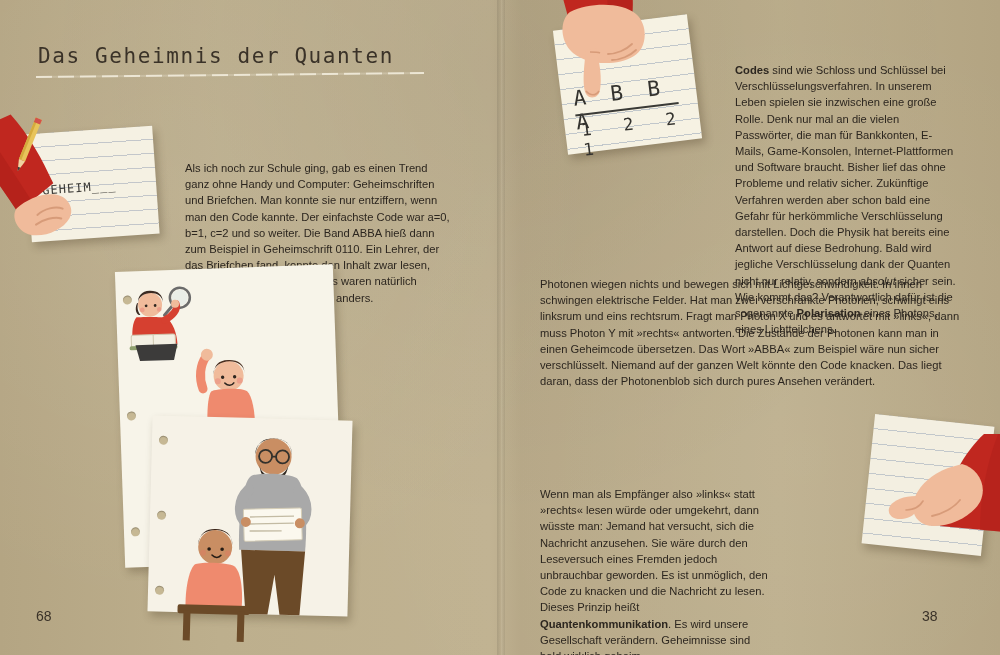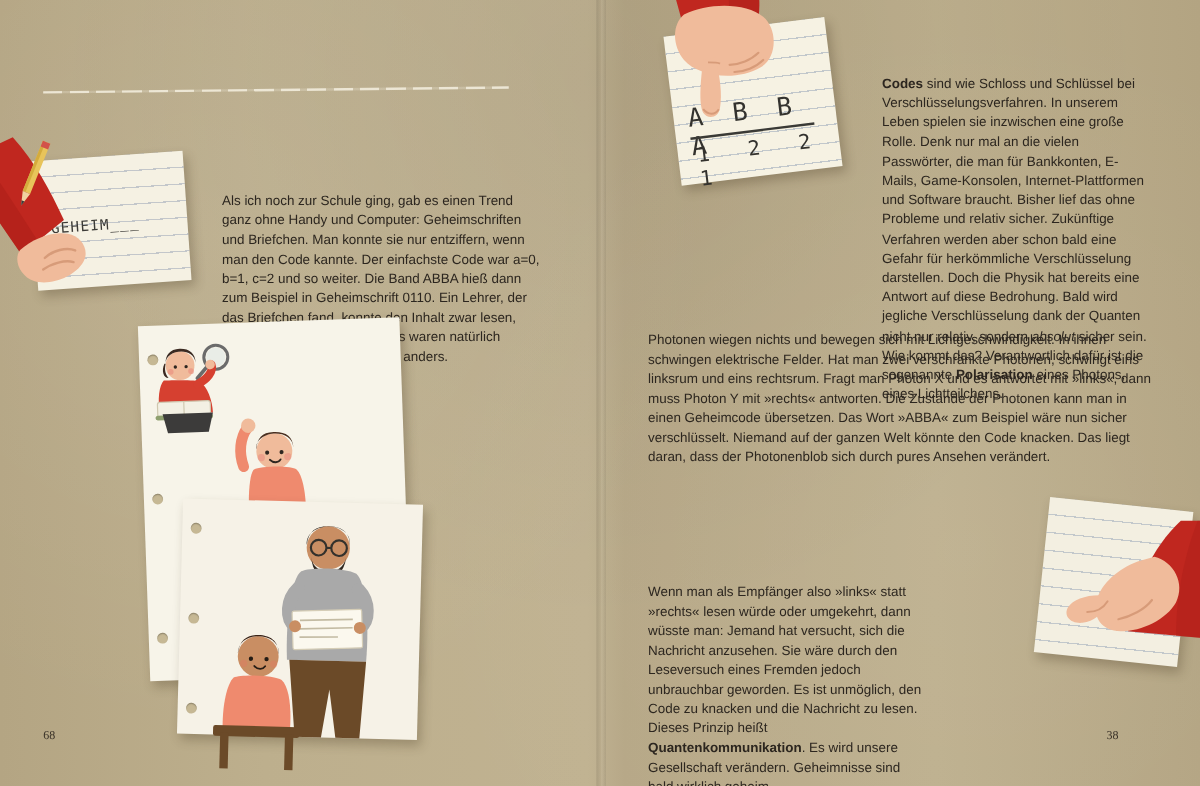--- a/index.html
+++ b/index.html
@@ -73,23 +73,23 @@
   .para i { font-style: italic; }
 
   #para-left-intro { left: 185px; top: 160px; width: 266px; }
   #para-right-codes { left: 735px; top: 62px; width: 225px; }
   #para-photons { left: 540px; top: 276px; width: 428px; }
   #para-receiver { left: 540px; top: 438px; width: 230px; margin-top: 48px; }
 
   
   .pageno {
     position: absolute;
-    font-size: 10px;
+    font-size: 14px;
     color: #3a3228;
-    font-family: Liberation Serif, serif;
+    font-family: Liberation Sans, sans-serif;
   }
   #page-left { left: 36px; top: 608px; }
   #page-right { left: 922px; top: 608px; }
 
   
   .paper {
     position: absolute;
     background: #f3efe2;
     box-shadow: 3px 5px 9px rgba(60,45,25,0.28);
   }
@@ -209,20 +209,21 @@
 
   svg { display: block; overflow: visible; }
 </style>
 </head>
 <body>
 
 <div class="spread">
   <div class="grain"></div>
   <div class="gutter"></div>
 
+  <div class="title">Das Geheimnis der Quanten</div>
   <div class="title-rule"></div>
 
   <div class="paper lined" id="note-geheim">
     <div class="lines"></div>
     <div class="handwritten" id="geheim-word">GEHEIM___</div>
   </div>
 
   <svg id="arm-left" viewBox="0 0 96 130">
 
     <path d="M-18,8 L34,0 C46,24 52,52 56,78 L14,96 C4,66 -6,34 -18,8 Z" fill="#c0271f"></path>

